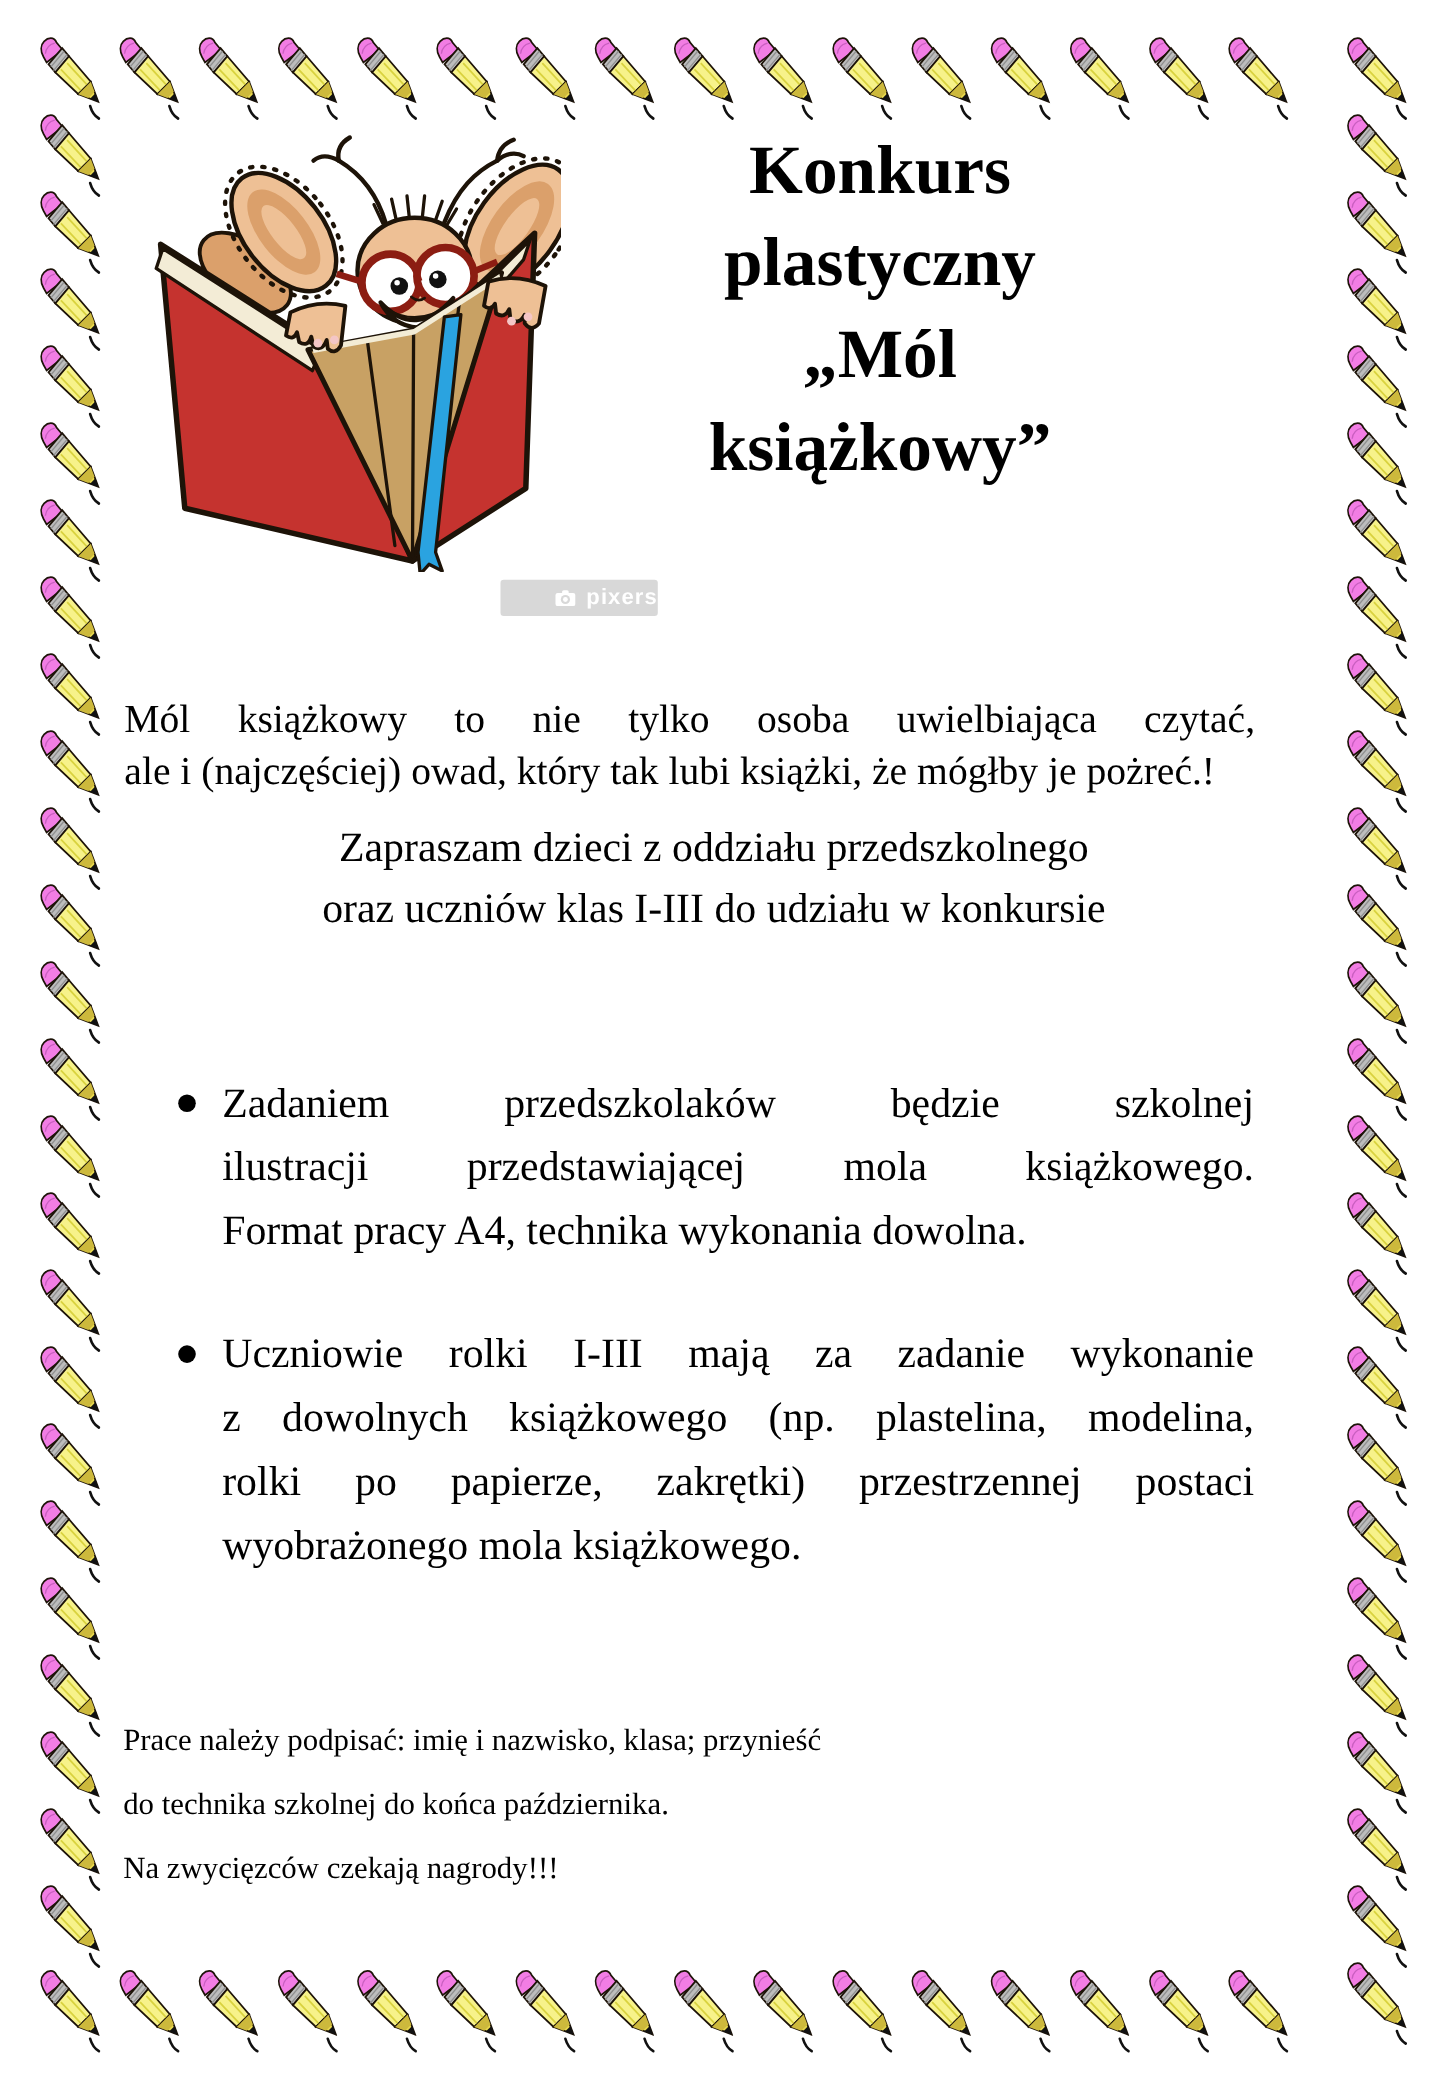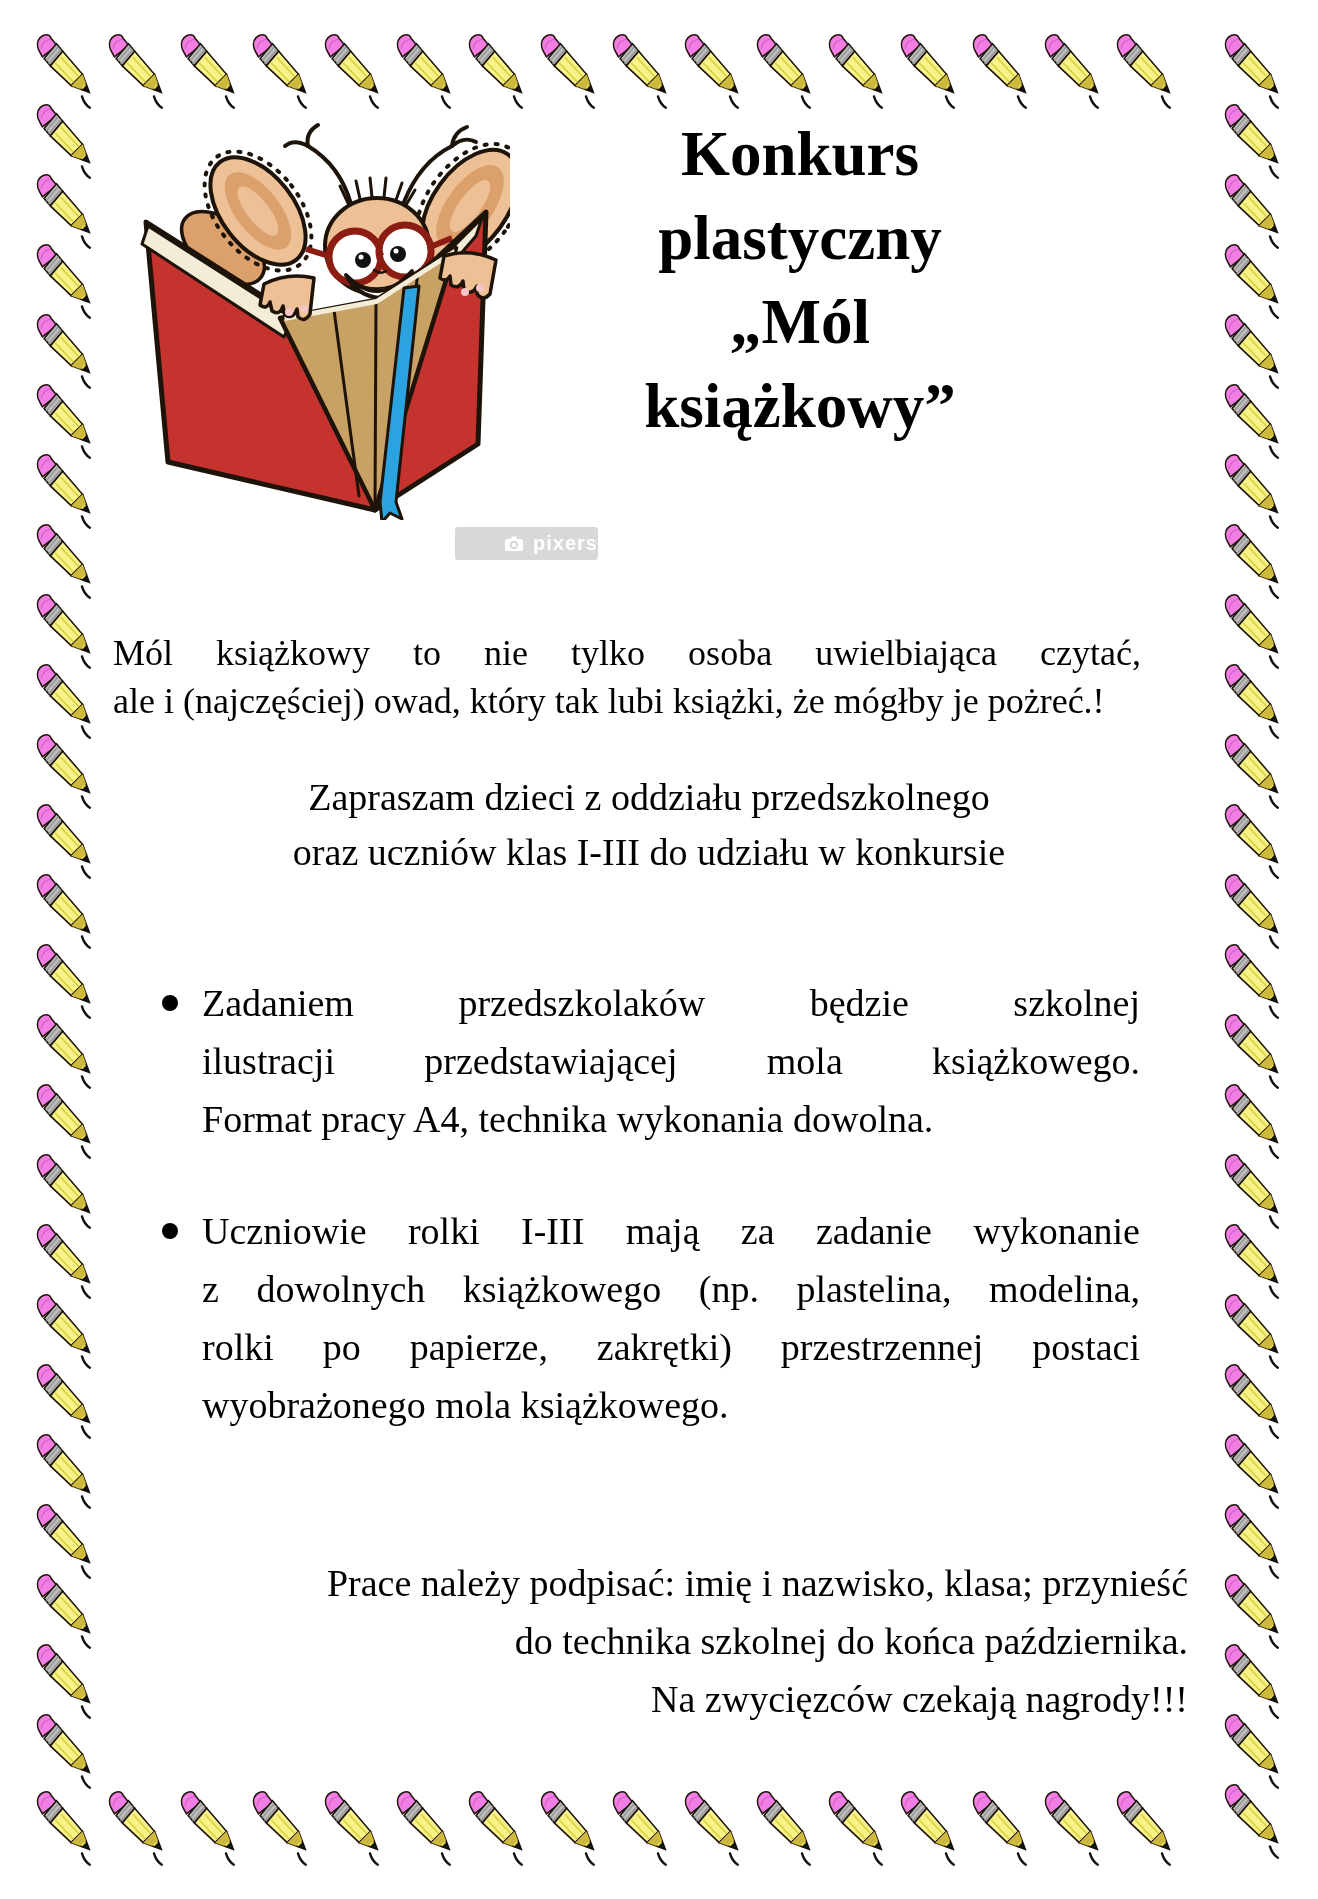--- a/index.html
+++ b/index.html
@@ -27,25 +27,25 @@
   #worm-svg{position:absolute;left:108px;top:106px;width:402px;height:414px;z-index:2;}
   .watermark{
     position:absolute;left:455px;top:527px;width:143px;height:33px;z-index:3;
     background:var(--watermark-bg);border-radius:3px;
     display:flex;align-items:center;justify-content:flex-end;gap:9px;
     font-family:"Liberation Sans", sans-serif;font-weight:bold;
     font-size:20px;color:var(--watermark-fg);letter-spacing:1px;
   }
   
   .intro{position:absolute;left:113px;top:596px;width:1028px;z-index:2;font-size:36px;line-height:48px;margin-top:33px;}
-  .invitation{position:absolute;left:120px;top:770px;width:1058px;z-index:2;font-size:38px;line-height:55px;text-align:center;}
+  .invitation{position:absolute;left:120px;top:744px;width:1058px;z-index:2;font-size:38px;line-height:55px;text-align:center;}
   .bullets{position:absolute;left:158px;top:974px;width:982px;z-index:2;font-size:38px;line-height:58px;}
   .bullet-item{position:relative;padding-left:44px;margin-bottom:54px;}
   .bullet-dot{position:absolute;left:4px;top:21px;width:16px;height:16px;border-radius:50%;background:#000;}
-  .footer{position:absolute;left:112px;top:1554px;width:1076px;z-index:2;font-size:38px;line-height:58px;text-align:right;}
+  .footer{position:absolute;left:112px;top:1554px;width:1076px;z-index:2;font-size:28px;line-height:58px;text-align:left;}
   .jline{text-align:justify;text-align-last:justify;}
   .lline{text-align:left;white-space:nowrap;}
   .cline{white-space:nowrap;}
   .u{text-decoration-thickness:3px;text-underline-offset:7px;text-decoration-skip-ink:none;}
   
   .w-out{stroke:var(--outline);stroke-linejoin:round;stroke-linecap:round;}
   .w-skin{fill:var(--skin);}
   .w-skin2{fill:var(--skin-shade);}
   .w-red{fill:var(--book-red);}
   .w-tan{fill:var(--book-tan);}

